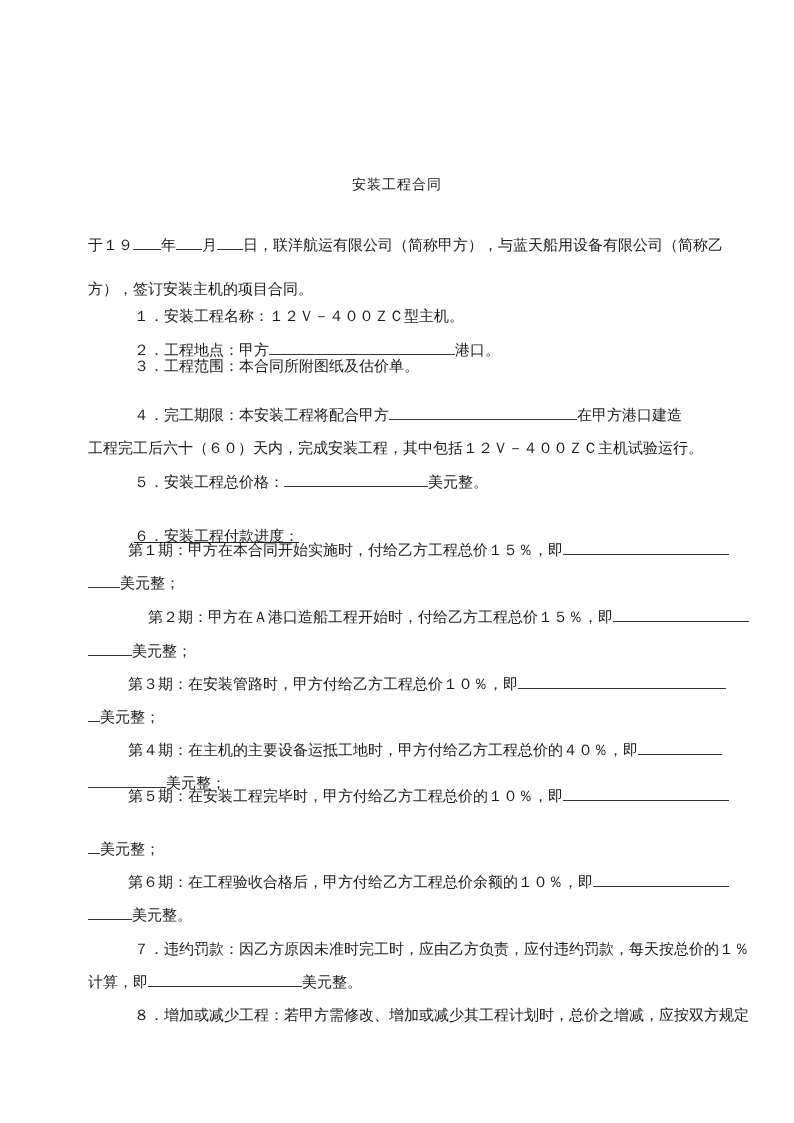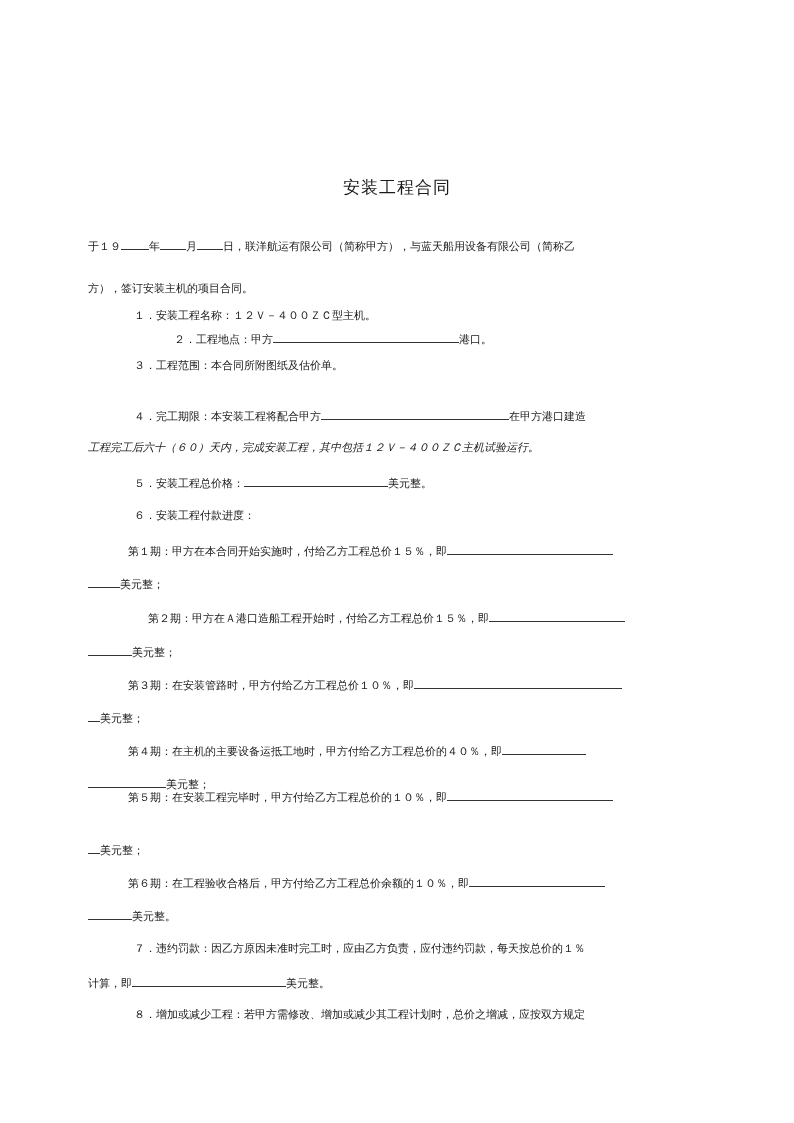--- a/index.html
+++ b/index.html
@@ -1,54 +1,54 @@
 <!DOCTYPE html>
 <html><head>
 <meta charset="utf-8">
 <style>
   html, body { margin: 0; padding: 0; background: #ffffff; }
   body { width: 794px; height: 1123px; position: relative; overflow: hidden;
          font-family: "DejaVu Serif", "Liberation Serif", serif; color: #1a1a1a; }
   .title { position: absolute; left: 0; width: 794px; top: 176px; text-align: center;
-           font-size: 17px; letter-spacing: 1px; }
-  .line { position: absolute; left: 88px; font-size: 11px; white-space: nowrap; line-height: 16px; }
+           font-size: 14px; letter-spacing: 1px; }
+  .line { position: absolute; left: 88px; font-size: 15px; white-space: nowrap; line-height: 16px; }
   .indent { left: 128px; }
   .indent2 { left: 134px; }
   .blank { display: inline-block; border-bottom: 1px solid #333; height: 12px; vertical-align: baseline; }
 </style>
 </head>
 <body>
 
 <div>
 
   <div class="title">安装工程合同</div>
 
   <div class="line" style="top:237px;">
     <span>于１９</span><span class="blank" style="width:28px"></span><span>年</span><span class="blank" style="width:26px"></span><span>月</span><span class="blank" style="width:26px"></span><span>日，联洋航运有限公司（简称甲方），与蓝天船用设备有限公司（简称乙</span>
   </div>
   <div class="line" style="top:273px;margin-top:8px;">方），签订安装主机的项目合同。</div>
 
   <div class="line indent2" style="top:308px;">１．安装工程名称：１２Ｖ－４００ＺＣ型主机。</div>
 
-  <div class="line indent2" style="top:330px;margin-left:40px;">
+  <div class="line indent2" style="top:342px;">
     <span>２．工程地点：甲方</span><span class="blank" style="width:186px"></span><span>港口。</span>
   </div>
 
   <div class="line indent2" style="top:358px;text-align:center;">３．工程范围：本合同所附图纸及估价单。</div>
 
   <div class="line indent2" style="top:407px;">
     <span>４．完工期限：本安装工程将配合甲方</span><span class="blank" style="width:188px"></span><span>在甲方港口建造</span>
   </div>
-  <div class="line" style="top:440px;font-style:italic;">工程完工后六十（６０）天内，完成安装工程，其中包括１２Ｖ－４００ＺＣ主机试验运行。</div>
+  <div class="line" style="top:440px;">工程完工后六十（６０）天内，完成安装工程，其中包括１２Ｖ－４００ＺＣ主机试验运行。</div>
 
   <div class="line indent2" style="top:474px;">
     <span>５．安装工程总价格：</span><span class="blank" style="width:144px"></span><span>美元整。</span>
   </div>
 
-  <div class="line indent2" style="top:508px;">６．安装工程付款进度：</div>
+  <div class="line indent2" style="top:528px;text-decoration:underline;">６．安装工程付款进度：</div>
 
   <div class="line indent" style="top:542px;">
     <span>第１期：甲方在本合同开始实施时，付给乙方工程总价１５％，即</span><span class="blank" style="width:166px"></span>
   </div>
   <div class="line" style="top:575px;">
     <span class="blank" style="width:32px"></span><span>美元整；</span>
   </div>
 
   <div class="line indent" style="top:609px;margin-left:20px;">
     <span>第２期：甲方在Ａ港口造船工程开始时，付给乙方工程总价１５％，即</span><span class="blank" style="width:136px"></span>

